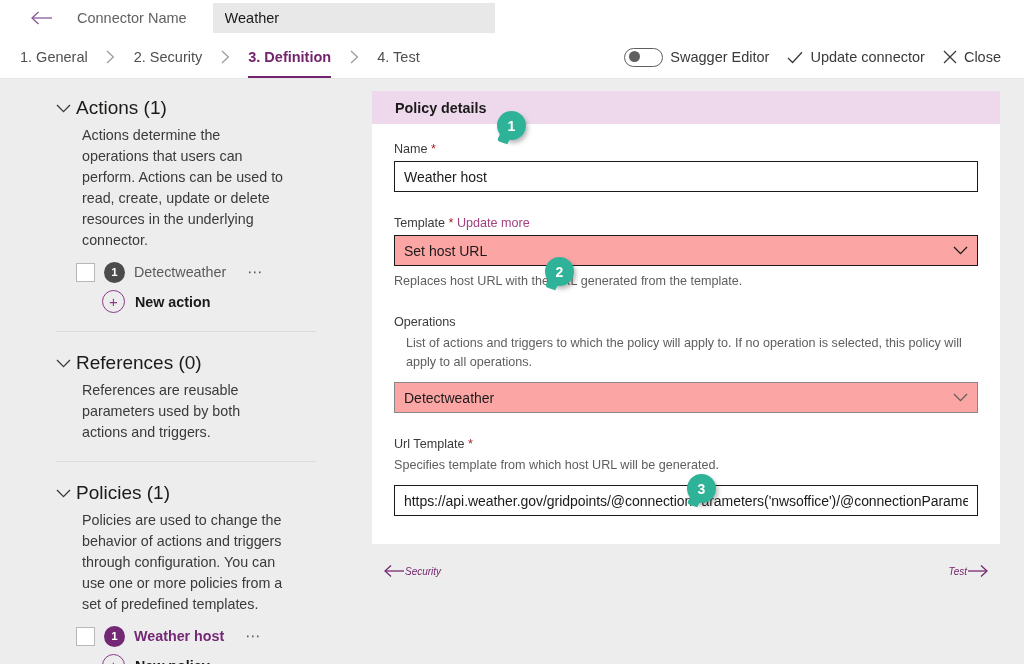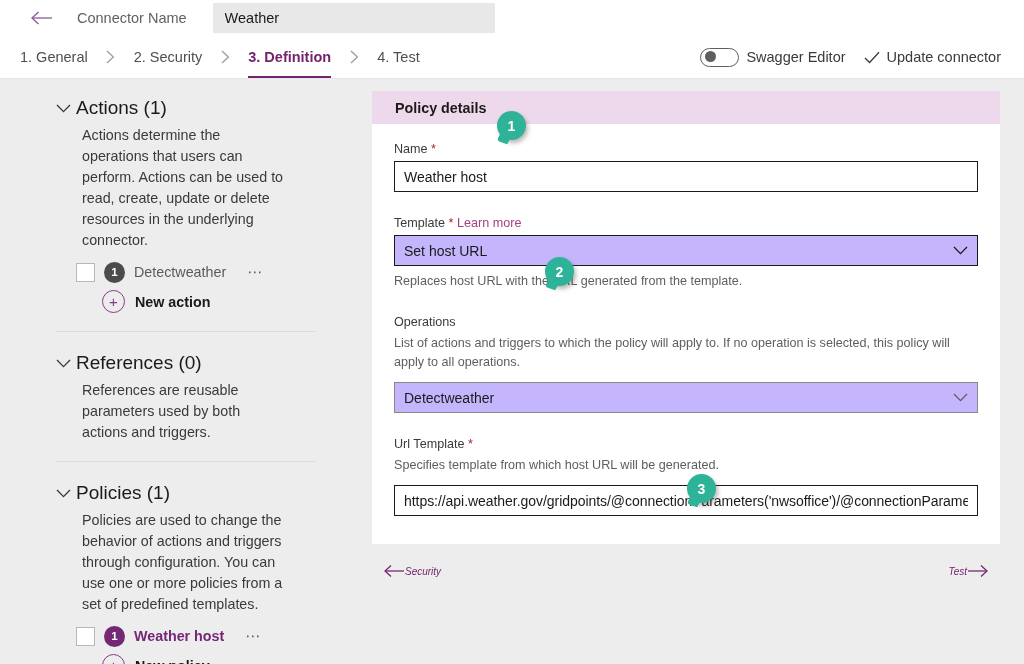--- a/index.html
+++ b/index.html
@@ -271,21 +271,21 @@
     font-size: 14px;
     color: #1b1a19;
     padding: 0 9px;
     outline: none;
     display: block;
   }
   .combo {
     width: 100%;
     height: 31px;
     border: 1.3px solid #8a8886;
-    background: #c4b5fd;
+    background: #fca5a5;
     display: flex;
     align-items: center;
     padding: 0 9px;
     font-size: 14px;
     color: #1b1a19;
     cursor: pointer;
     position: relative;
   }
   .combo.strong { border-color: #1b1a19; }
   .combo .dd {
@@ -393,20 +393,28 @@
       <span>Swagger Editor</span>
     </div>
     <div class="toolitem">
       <span class="toolicon">
         <svg width="16" height="13" viewBox="0 0 16 13">
             <path d="M1 7 L5.6 11.5 L15 1.2" stroke="#3b3a39" stroke-width="1.3" fill="none"></path>
           </svg>
       </span>
       <span>Update connector</span>
     </div>
+    <div class="toolitem">
+      <span class="toolicon">
+        <svg width="14" height="14" viewBox="0 0 14 14">
+            <path d="M1 1 L13 13 M13 1 L1 13" stroke="#3b3a39" stroke-width="1.3"></path>
+          </svg>
+      </span>
+      <span>Close</span>
+    </div>
   </div>
 </div>
 
 <div class="content">
 
   <div class="sidebar">
 
     <div class="section">
       <div class="section-head">
         <span class="caret">
@@ -478,38 +486,38 @@
         <span>Name</span>
         <span class="req">*</span>
       </div>
       <input class="txt-input" value="Weather host" style="">
 
       <div class="gap-lg"></div>
 
       <div class="field-label">
         <span>Template</span>
         <span class="req">*</span>
-        <a class="link">Learn more</a>
+        <a class="link">Update more</a>
       </div>
       <div class="combo strong">
         <span>Set host URL</span>
         <span class="dd">
           <svg width="15" height="9" viewBox="0 0 15 9">
               <path d="M1 1 L7.5 7.6 L14 1" stroke="#1b1a19" stroke-width="1.3" fill="none"></path>
             </svg>
         </span>
       </div>
       <div class="hint">Replaces host URL with the URL generated from the template.</div>
 
       <div class="gap-lg"></div>
 
       <div class="field-label">
         <span>Operations</span>
       </div>
-      <div class="hint" style="margin-top:0;margin-bottom:10px;">List of actions and triggers to which the policy will apply to. If no operation is selected, this policy will apply to all operations.</div>
+      <div class="hint" style="margin-top:0;margin-bottom:10px;margin-left:12px;">List of actions and triggers to which the policy will apply to. If no operation is selected, this policy will apply to all operations.</div>
       <div class="combo light">
         <span>Detectweather</span>
         <span class="dd">
           <svg width="15" height="9" viewBox="0 0 15 9">
               <path d="M1 1 L7.5 7.6 L14 1" stroke="#605e5c" stroke-width="1.3" fill="none"></path>
             </svg>
         </span>
       </div>
 
       <div class="gap-lg"></div>

